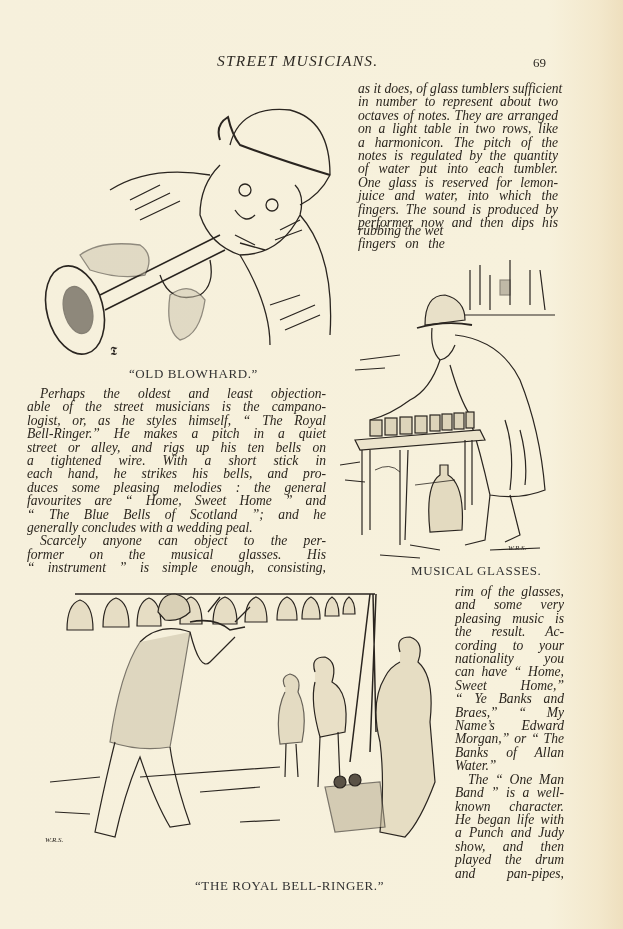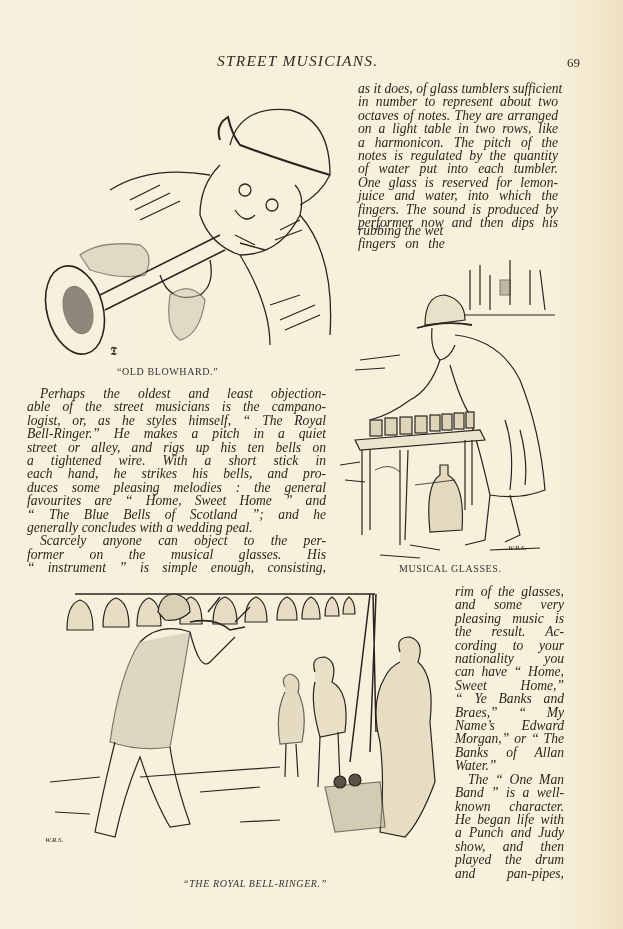--- a/index.html
+++ b/index.html
@@ -12,32 +12,32 @@
     .page {
       position: relative; width: 623px; height: 929px;
       background: linear-gradient(90deg, #f6f0dc 0%, #f7f1dc 88%, #f3e8cc 96%, #eedfbe 100%);
     }
     .running-head {
       position: absolute; top: 52px; left: 217px;
       font-style: italic; font-size: 15.5px; letter-spacing: 1.2px;
       color: #2e2a24;
     }
     .page-number {
-      position: absolute; top: 55px; left: 533px; font-size: 13px; color: #2e2a24; margin-left: 34px;
+      position: absolute; top: 55px; left: 533px; font-size: 13px; color: #2e2a24;
     }
     .text-block {
       position: absolute; font-size: 13.6px; line-height: 13.4px;
       text-align: justify; color: #2a251e; font-style: italic;
     }
     .text-block p { margin: 0; }
     .line { display: block; text-align-last: justify; white-space: nowrap; }
     .line.last { text-align-last: left; }
     .caption {
-      position: absolute; font-size: 10px; letter-spacing: 0.6px;
-      text-transform: uppercase; color: #333;
+      position: absolute; font-size: 13px; letter-spacing: 0.6px;
+      text-transform: uppercase; color: #333; margin-left: 12px;
     }
     .illus { position: absolute; }
     .illus svg { width: 100%; height: 100%; display: block; }
   </style>
 </head>
 <body>
 
 <div class="page">
 
   <div class="running-head">STREET MUSICIANS.</div>
@@ -197,21 +197,21 @@
 
         <path d="M285 205 L340 200 L345 245 L295 250 Z" fill="#bdb398" opacity="0.6"></path>
         <circle cx="300" cy="200" r="6" fill="#5a5246"></circle>
           <circle cx="315" cy="198" r="6" fill="#5a5246"></circle>
 
         <path d="M10 200 L60 195 M15 230 L50 232 M100 195 L240 185 M160 210 L220 205 M200 240 L240 238"></path>
       </g>
       <text x="5" y="260" font-size="7" font-style="italic" font-family="Liberation Serif, serif" fill="#2a2520">W.R.S.</text>
     </svg>
   </div>
-  <div class="caption" style="left:183px;top:878px;font-style:italic;">“THE ROYAL BELL-RINGER.”</div>
+  <div class="caption" style="left:183px;top:878px;">“THE ROYAL BELL-RINGER.”</div>
 
   <div class="text-block" style="left:455px;top:585px;width:109px;">
     <p>
       <span class="line">rim of the glasses,</span>
       <span class="line">and some very</span>
       <span class="line">pleasing music is</span>
       <span class="line">the result. Ac-</span>
       <span class="line">cording to your</span>
       <span class="line">nationality you</span>
       <span class="line">can have “ Home,</span>

